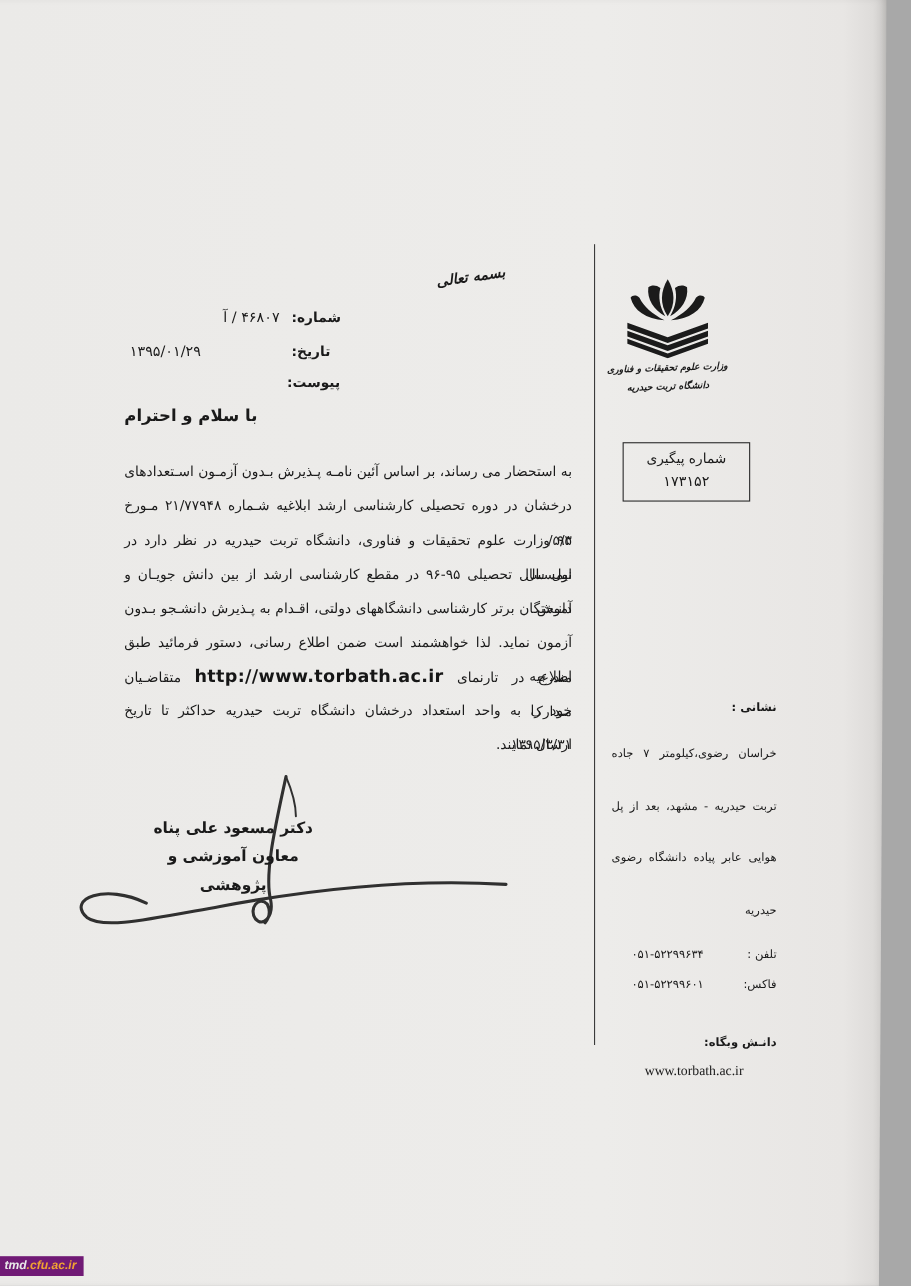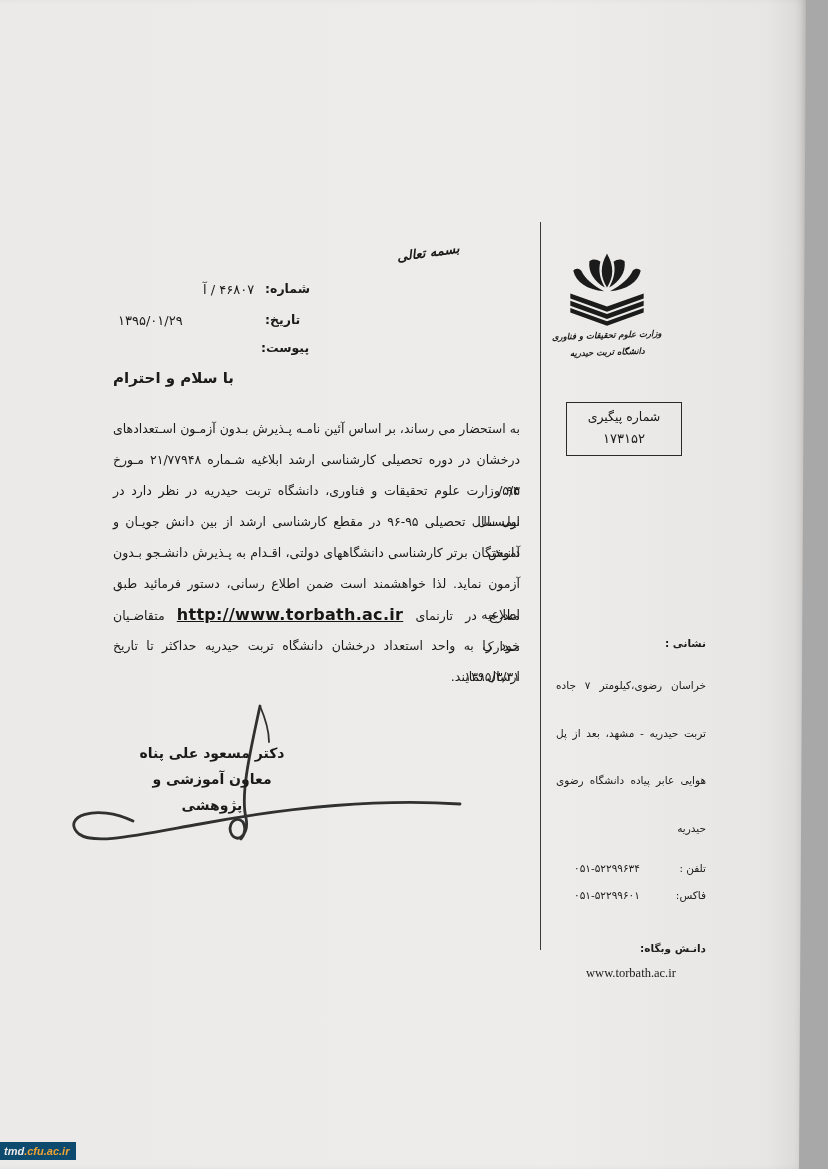--- a/index.html
+++ b/index.html
@@ -46,28 +46,28 @@
   .lab-date{left:265px;top:312px;} .val-date{left:118px;top:313px;direction:ltr;}
   .lab-att{left:261px;top:340px;}
 
   .salutation{position:absolute;left:113px;top:369px;width:407px;direction:rtl;text-align:left;
     padding-right:33px;box-sizing:border-box;font-weight:700;font-size:15px;}
   .para{position:absolute;left:113px;top:413px;width:407px;direction:rtl;}
   .b-line{height:31px;line-height:31px;font-size:12.5px;
     text-align:justify;text-align-last:justify;}
   .b-last{text-align-last:right;}
   .url-link{direction:ltr;unicode-bidi:isolate;font-size:16px;font-weight:600;
-    text-decoration:underline;letter-spacing:.3px;color:#161616;}
+    letter-spacing:.3px;color:#161616;}
 
   .sig-text{position:absolute;left:123px;top:740px;width:178px;direction:rtl;text-align:center;
     font-weight:700;font-size:14px;line-height:26px;}
   .sig-svg{position:absolute;left:48px;top:700px;}
 
   
-  .wm{position:absolute;left:0;top:1142px;height:18px;background:#0c4a6e;
+  .wm{position:absolute;left:0;top:1142px;height:18px;background:#701a75;
     display:flex;align-items:center;padding:0 7px 0 4px;
     font:italic 700 11px "Liberation Sans",sans-serif;color:#e9e9e9;}
   .wm .suffix{color:#f0a332;}
 </style>
 </head>
 <body>
 
 <div class="page">
 
   <div class="besmele">بسمه تعالی</div>

